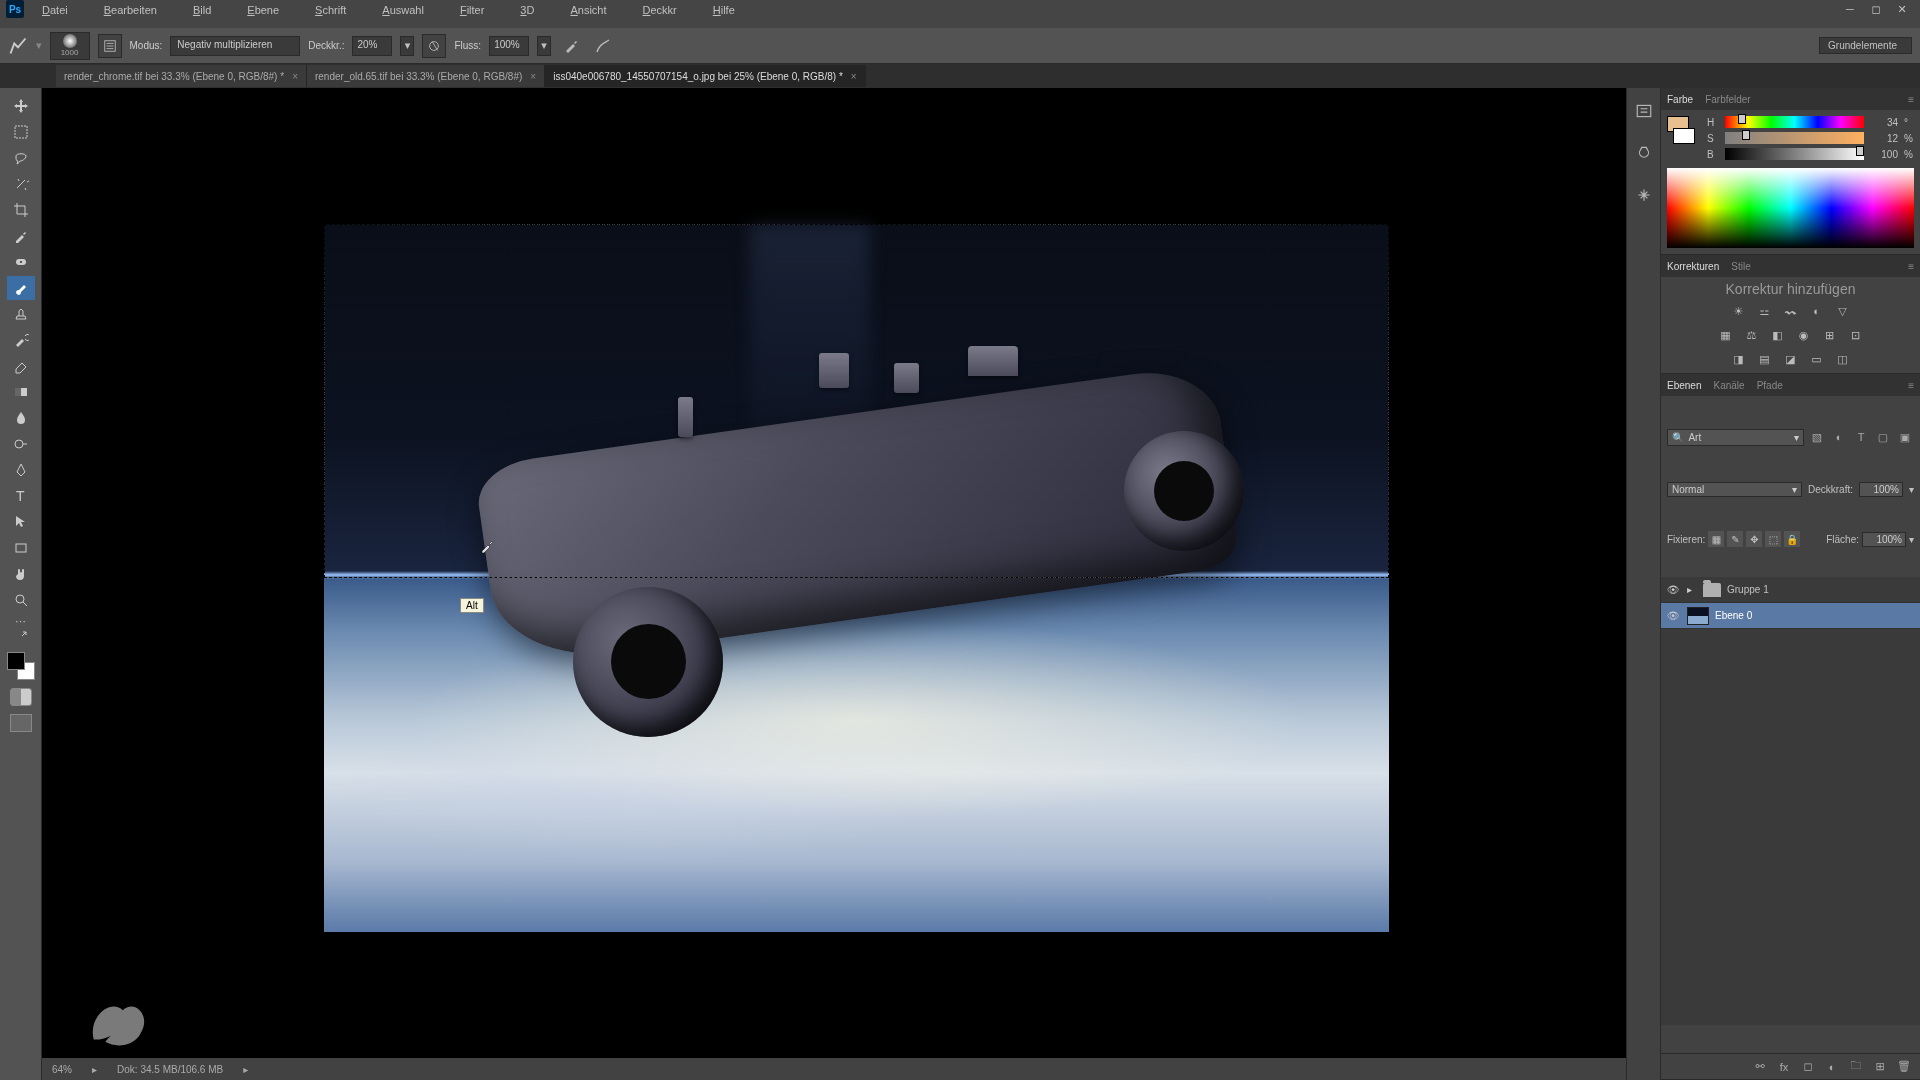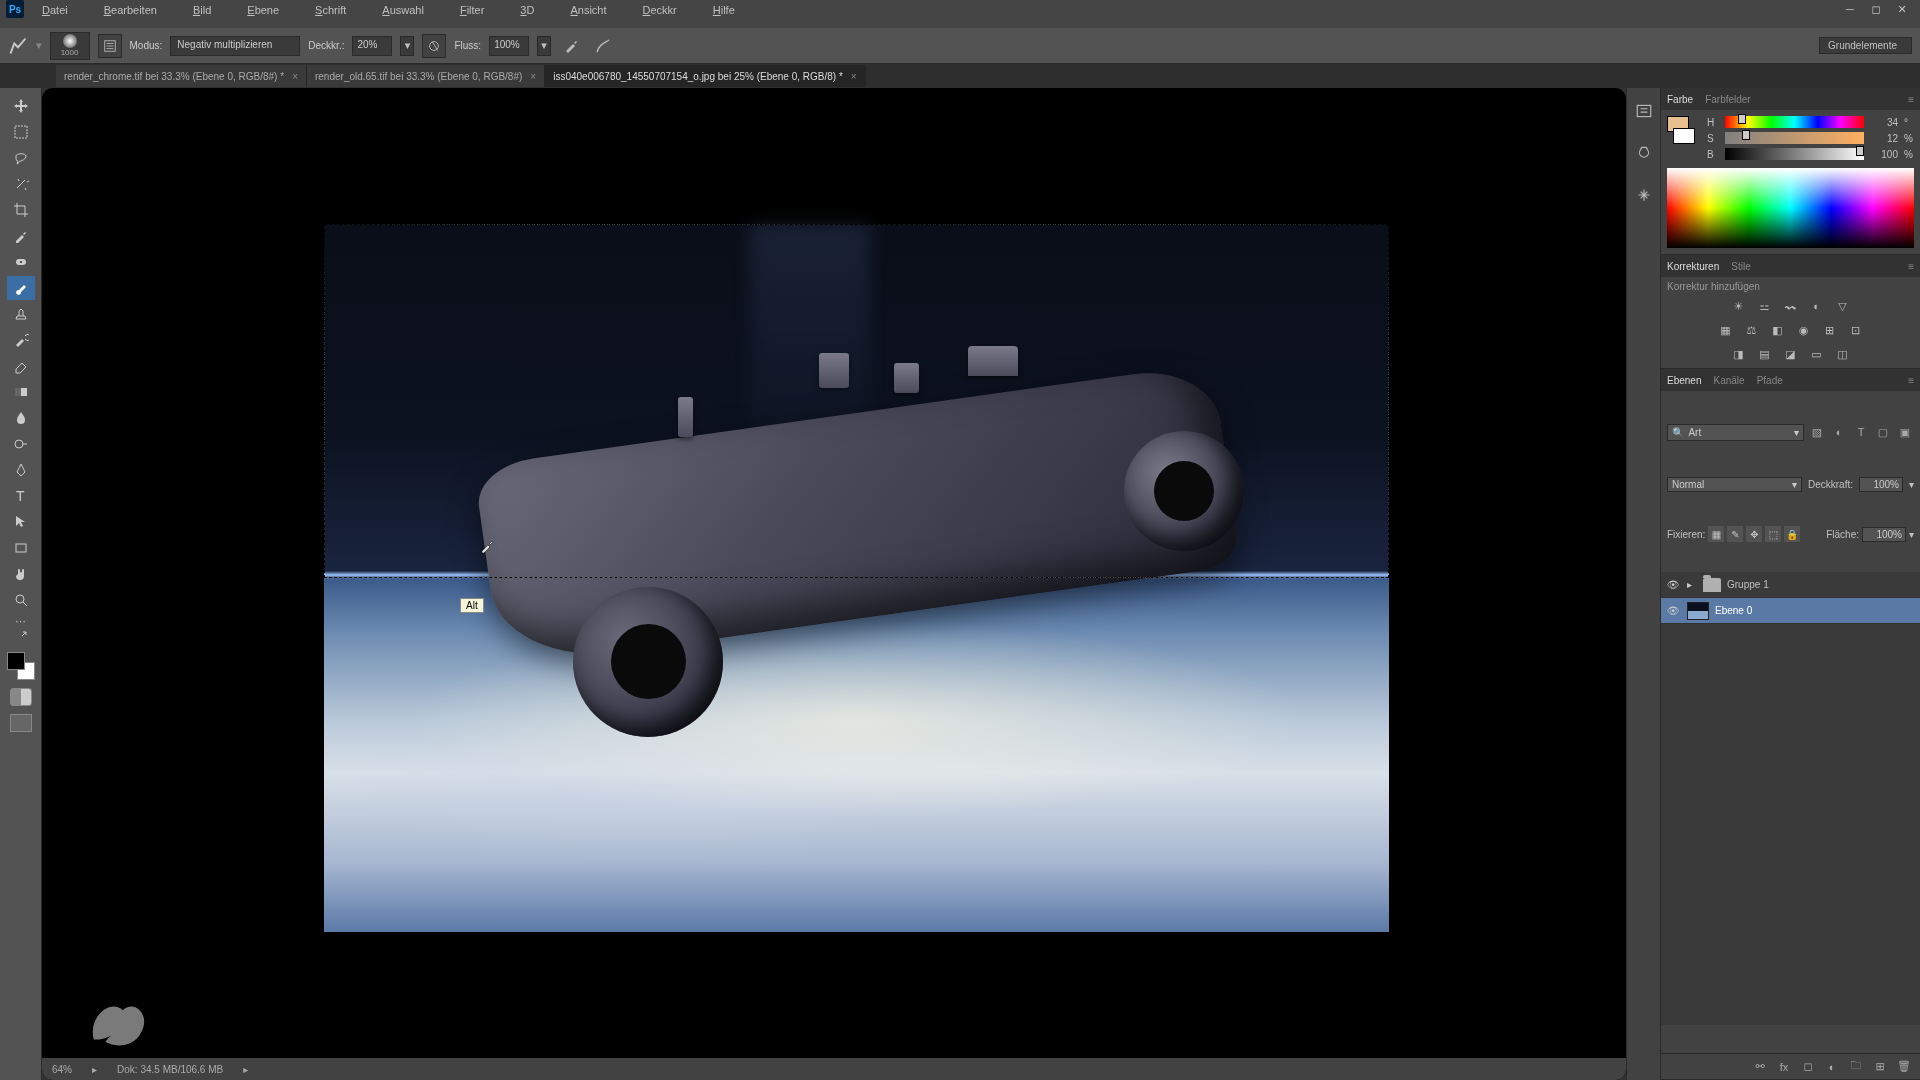--- a/index.html
+++ b/index.html
@@ -38,21 +38,21 @@
 .toolbox { width: 42px; background: #535353; border-right: 1px solid #2a2a2a; display: flex; flex-direction: column; align-items: center; padding-top: 6px; gap: 2px; }
 .tool { width: 28px; height: 24px; display: flex; align-items: center; justify-content: center; cursor: default; position: relative; }
 .tool.active { background: #3a6ea5; }
 .tool svg { width: 16px; height: 16px; }
 .fgbg { width: 28px; height: 28px; position: relative; margin-top: 6px; }
 .fg { position: absolute; width: 18px; height: 18px; background: #000; border: 1px solid #888; top: 0; left: 0; z-index: 2; }
 .bg { position: absolute; width: 18px; height: 18px; background: #fff; border: 1px solid #888; bottom: 0; right: 0; }
 .viewmode { width: 22px; height: 18px; border: 1px solid #888; margin-top: 6px; }
 
 
-.canvas-area { flex: 1; background: #252525; position: relative; overflow: hidden; border-radius: 11px; }
+.canvas-area { flex: 1; background: #252525; position: relative; overflow: hidden; }
 .canvas-bg { position: absolute; inset: 0; background: #000; }
 .artwork { position: absolute; left: 282px; top: 136px; width: 1065px; height: 708px; }
 .sky { position: absolute; top: 0; left: 0; right: 0; height: 50%; background: linear-gradient(180deg, #0a0e18 0%, #0c1220 60%, #1a2540 100%); }
 .sky::before { content:""; position:absolute; left:40%; top:0; width:120px; height:100%; background: linear-gradient(180deg, rgba(60,80,120,0.3), transparent 70%); filter: blur(8px);}
 .earth { position: absolute; bottom: 0; left: 0; right: 0; height: 50%; background: linear-gradient(180deg, #3a5a8a 0%, #6a8ab0 15%, #b8c8d8 40%, #d8e0e8 55%, #a8b8d0 80%, #5a7aa8 100%); }
 .earth::after { content:""; position:absolute; inset:0; background: radial-gradient(ellipse 60% 40% at 50% 40%, rgba(255,250,230,0.6), transparent 70%), radial-gradient(ellipse 30% 20% at 30% 60%, rgba(200,210,230,0.5), transparent); }
 .horizon-glow { position: absolute; top: 49%; left: 0; right: 0; height: 8px; background: linear-gradient(180deg, transparent, #9bc5ff 50%, transparent); }
 .ship { position: absolute; top: 22%; left: 15%; width: 70%; height: 48%; }
 .ship-body { position: absolute; width: 100%; height: 60%; top: 10%; background: linear-gradient(135deg, #6a6a7a 0%, #4a4a5a 40%, #2a2a3a 100%); border-radius: 60px 80px 40px 120px / 40px 60px 30px 80px; transform: rotate(-8deg); box-shadow: inset -20px -20px 40px rgba(0,0,0,0.6), 0 10px 30px rgba(0,0,0,0.5); }
 .engine-r { position: absolute; right: -2%; top: 15%; width: 120px; height: 120px; background: radial-gradient(circle at 35% 35%, #7a7a8a, #3a3a4a 60%, #1a1a2a); border-radius: 50%; box-shadow: inset -10px -10px 20px rgba(0,0,0,0.7); }
@@ -101,21 +101,21 @@
 .hsb-val { width: 28px; font-size: 10px; text-align: right; }
 .hsb-unit { width: 10px; font-size: 10px; }
 .swatch-pair { display:flex; flex-direction:column; gap:0; margin-right:6px;}
 .swatch-fg { width:22px; height:16px; background:#e8c090; border:1px solid #000;}
 .swatch-bg { width:22px; height:16px; background:#fff; border:1px solid #000; margin-top:-4px; margin-left:6px;}
 .spectrum { height: 80px; width: 100%; background: linear-gradient(to bottom, rgba(255,255,255,1) 0%, rgba(255,255,255,0) 50%, rgba(0,0,0,0) 50%, rgba(0,0,0,1) 100%), linear-gradient(to right, #f00, #ff0, #0f0, #0ff, #00f, #f0f, #f00); margin-top: 4px; }
 
 
 .adj-row { display:flex; gap:8px; justify-content:center; padding:4px 0;}
 .adj-icon { width:18px; height:16px; display:flex; align-items:center; justify-content:center; color:#bbb;}
-.adj-label { font-size:10px; color:#999; padding:2px 6px;}
+.adj-label { font-size:14px; color:#999; padding:2px 6px;text-align:center;}
 
 
 .layers-panel { flex: 1; display: flex; flex-direction: column; gap: 28px; }
 .layer-controls { padding: 4px 6px; display: flex; flex-direction: column; gap: 4px; justify-content: center; }
 .lc-row { display: flex; align-items: center; gap: 6px; font-size: 10px; }
 .lc-select { background: #535353; border: 1px solid #2a2a2a; color: #ccc; font-size: 10px; padding: 1px 4px; flex:1;}
 .lc-input { background: #535353; border: 1px solid #2a2a2a; color: #ccc; font-size: 10px; width: 44px; padding: 1px 3px; text-align:right;}
 .lock-row { display:flex; align-items:center; gap:3px; font-size:10px; padding: 2px 6px;}
 .lock-icon { width:16px; height:16px; background:#535353; display:flex; align-items:center; justify-content:center;}
 .layer-list { flex: 1; background: #3a3a3a; overflow-y: auto; }

